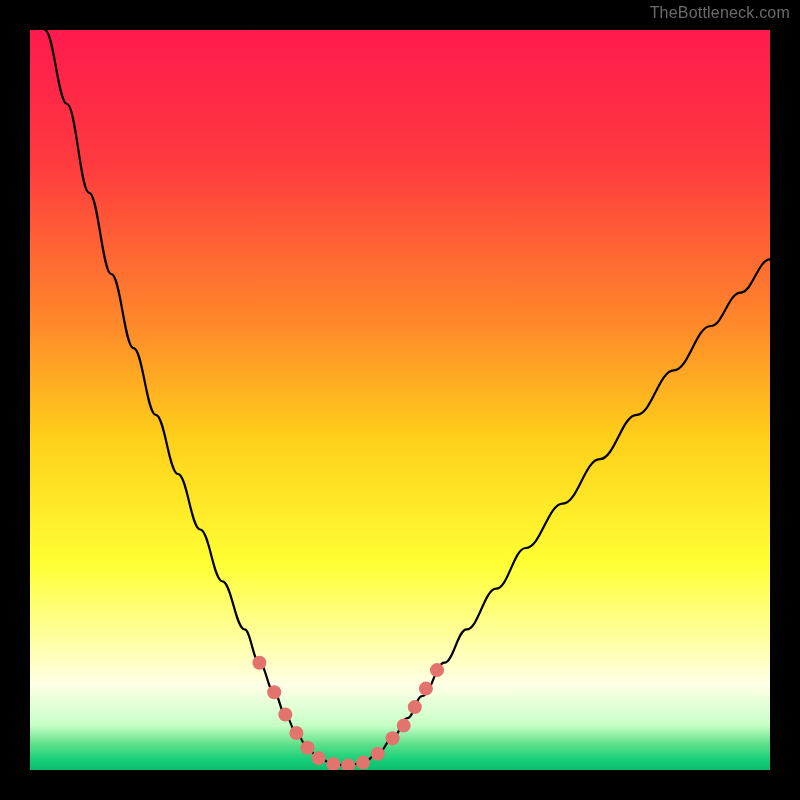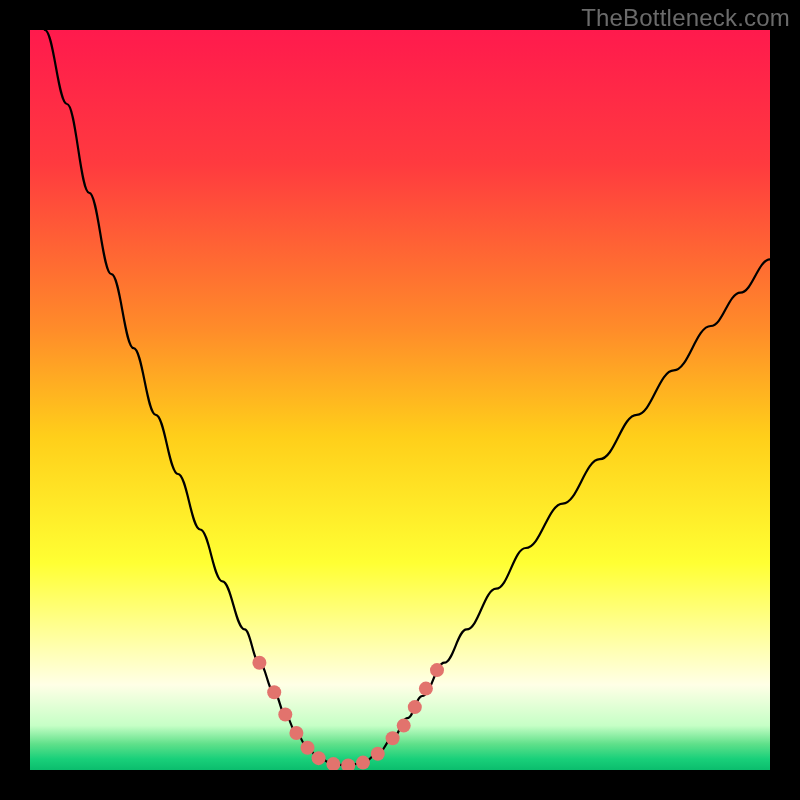--- a/index.html
+++ b/index.html
@@ -29,21 +29,21 @@
     position: absolute;
     left: 0; top: 0;
     width: 740px;
     height: 740px;
   }
   .watermark {
     position: absolute;
     top: 4px;
     right: 10px;
     color: #6b6b6b;
-    font-size: 24px;
+    font-size: 16px;
     letter-spacing: 0.2px;
     font-weight: 500;
   }
 </style>
 </head>
 <body>
 
 <div class="stage">
   <div class="watermark">TheBottleneck.com</div>
   <div class="plot">

